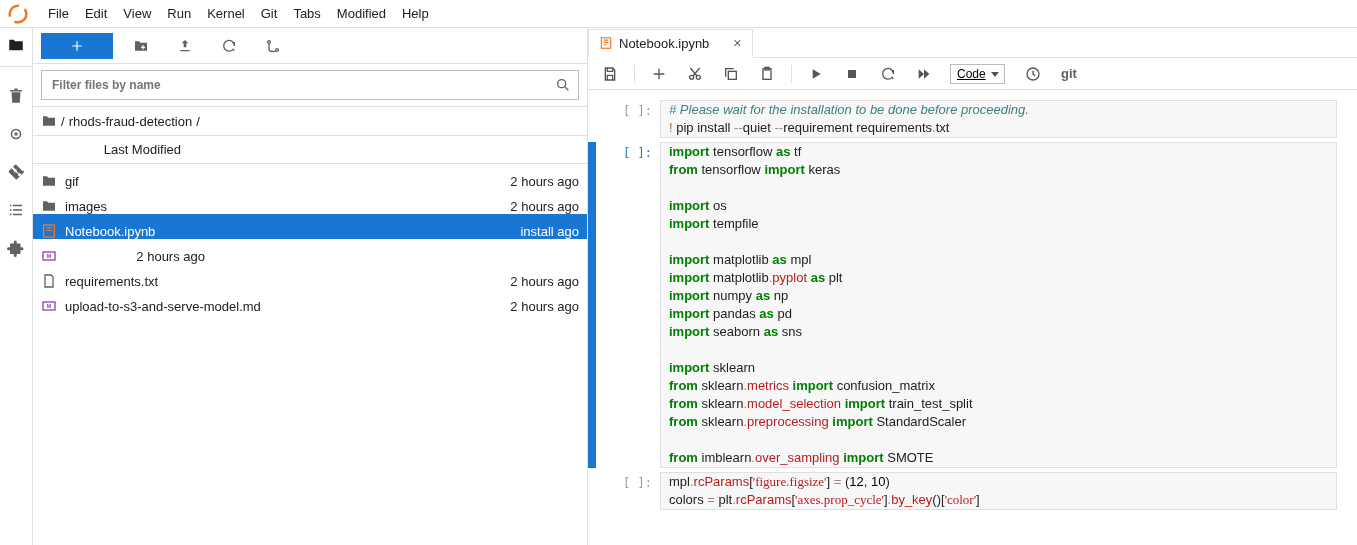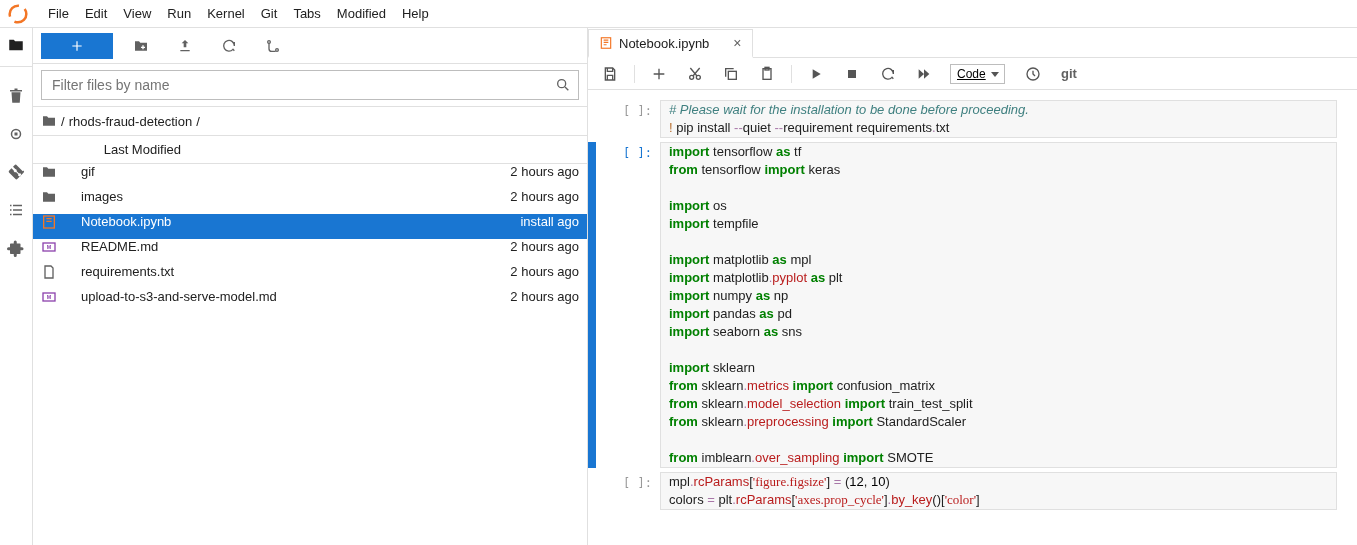--- a/index.html
+++ b/index.html
@@ -10,29 +10,29 @@
 .main { display: flex; height: calc(100% - 28px); }
 .left-rail { width: 33px; border-right: 1px solid #e0e0e0; display: flex; flex-direction: column; align-items: center; padding-top: 8px; gap: 20px; }
 .rail-icon { width: 18px; height: 18px; cursor: pointer; color: #616161; }
 .rail-icon.active { color: #212121; }
 .rail-group { display:flex; flex-direction:column; align-items:center; gap:20px; border-bottom:1px solid #e0e0e0; padding-bottom:12px; width:100%; }
 .file-panel { width: 555px; border-right: 1px solid #e0e0e0; display: flex; flex-direction: column; }
 .file-toolbar { height: 36px; display: flex; align-items: center; padding: 4px 8px; gap: 12px; border-bottom: 1px solid #e0e0e0; }
 .new-btn { width: 72px; height: 26px; background: #1976d2; display: flex; align-items: center; justify-content: center; cursor: pointer; }
 .tool-icon { width: 16px; height: 16px; color: #616161; cursor: pointer; margin: 0 8px; }
 .filter-row { padding: 6px 8px; }
-.filter-input { width: 100%; height: 30px; border: 1px solid #bdbdbd; padding: 0 40px 0 10px; font-size: 14px; }
+.filter-input { width: 100%; height: 30px; border: 1px solid #bdbdbd; padding: 0 40px 0 10px; font-size: 12px; font-weight: bold; }
 .filter-wrap { position: relative; }
 .filter-search-icon { position: absolute; right: 8px; top: 7px; color: #616161; }
 .breadcrumb { height: 30px; display: flex; align-items: center; padding: 0 8px; border-top: 1px solid #e0e0e0; border-bottom: 1px solid #e0e0e0; gap: 4px; }
 .file-header { height: 28px; display: flex; align-items: center; padding: 0 8px; border-bottom: 1px solid #e0e0e0; font-size: 13px; }
 .col-name { flex: 1; display: flex; align-items: center; gap: 6px; }
 .col-mod { width: 140px; text-align: right; }
 .file-list { flex: 1; overflow: auto; }
-.file-row { height: 25px; display: flex; align-items: flex-start; padding: 0 8px; cursor: pointer; gap: 16px; }
+.file-row { height: 25px; display: flex; align-items: flex-end; padding: 0 8px; cursor: pointer; }
 .file-row.selected { background: #1976d2; color: #fff; }
 .file-icon { width: 16px; height: 16px; margin-right: 8px; flex-shrink: 0; }
 .file-name { flex: 1; }
 .file-mod { width: 140px; text-align: right; }
 .notebook-panel { flex: 1; display: flex; flex-direction: column; min-width: 0; }
 .tab-bar { height: 30px; display: flex; border-bottom: 1px solid #e0e0e0; }
 .tab { height: 29px; display: flex; align-items: center; padding: 0 10px; border: 1px solid #e0e0e0; border-bottom: 2px solid #fff; background: #fff; gap: 6px; cursor: pointer; position: relative; top: 1px; }
 .tab-close { color: #616161; cursor: pointer; font-size: 14px; margin-left: 18px; }
 .nb-toolbar { height: 32px; display: flex; align-items: center; padding: 0 8px; gap: 8px; border-bottom: 1px solid #e0e0e0; }
 .nb-tool { width: 16px; height: 16px; color: #555; cursor: pointer; margin: 0 6px; }
@@ -155,21 +155,20 @@
             <path d="M8 7h8M8 11h8" stroke="#f37626" stroke-width="2"></path>
           </svg>
           <span class="file-name">Notebook.ipynb</span>
           <span class="file-mod">install ago</span>
         </div>
         <div class="file-row">
           <svg class="file-icon" viewBox="0 0 24 24">
             <rect x="3" y="6" width="18" height="12" fill="none" stroke="#8e44ad" stroke-width="2"></rect>
             <text x="12" y="15" text-anchor="middle" font-size="8" fill="#8e44ad" font-weight="bold">M</text>
           </svg>
-          <span class="file-name">README.md</span>
           <span class="file-mod">2 hours ago</span>
         </div>
         <div class="file-row">
           <svg class="file-icon" viewBox="0 0 24 24" fill="none" stroke="#616161" stroke-width="2">
             <path d="M6 3h9l3 3v15H6z"></path>
           </svg>
           <span class="file-name">requirements.txt</span>
           <span class="file-mod">2 hours ago</span>
         </div>
         <div class="file-row">

